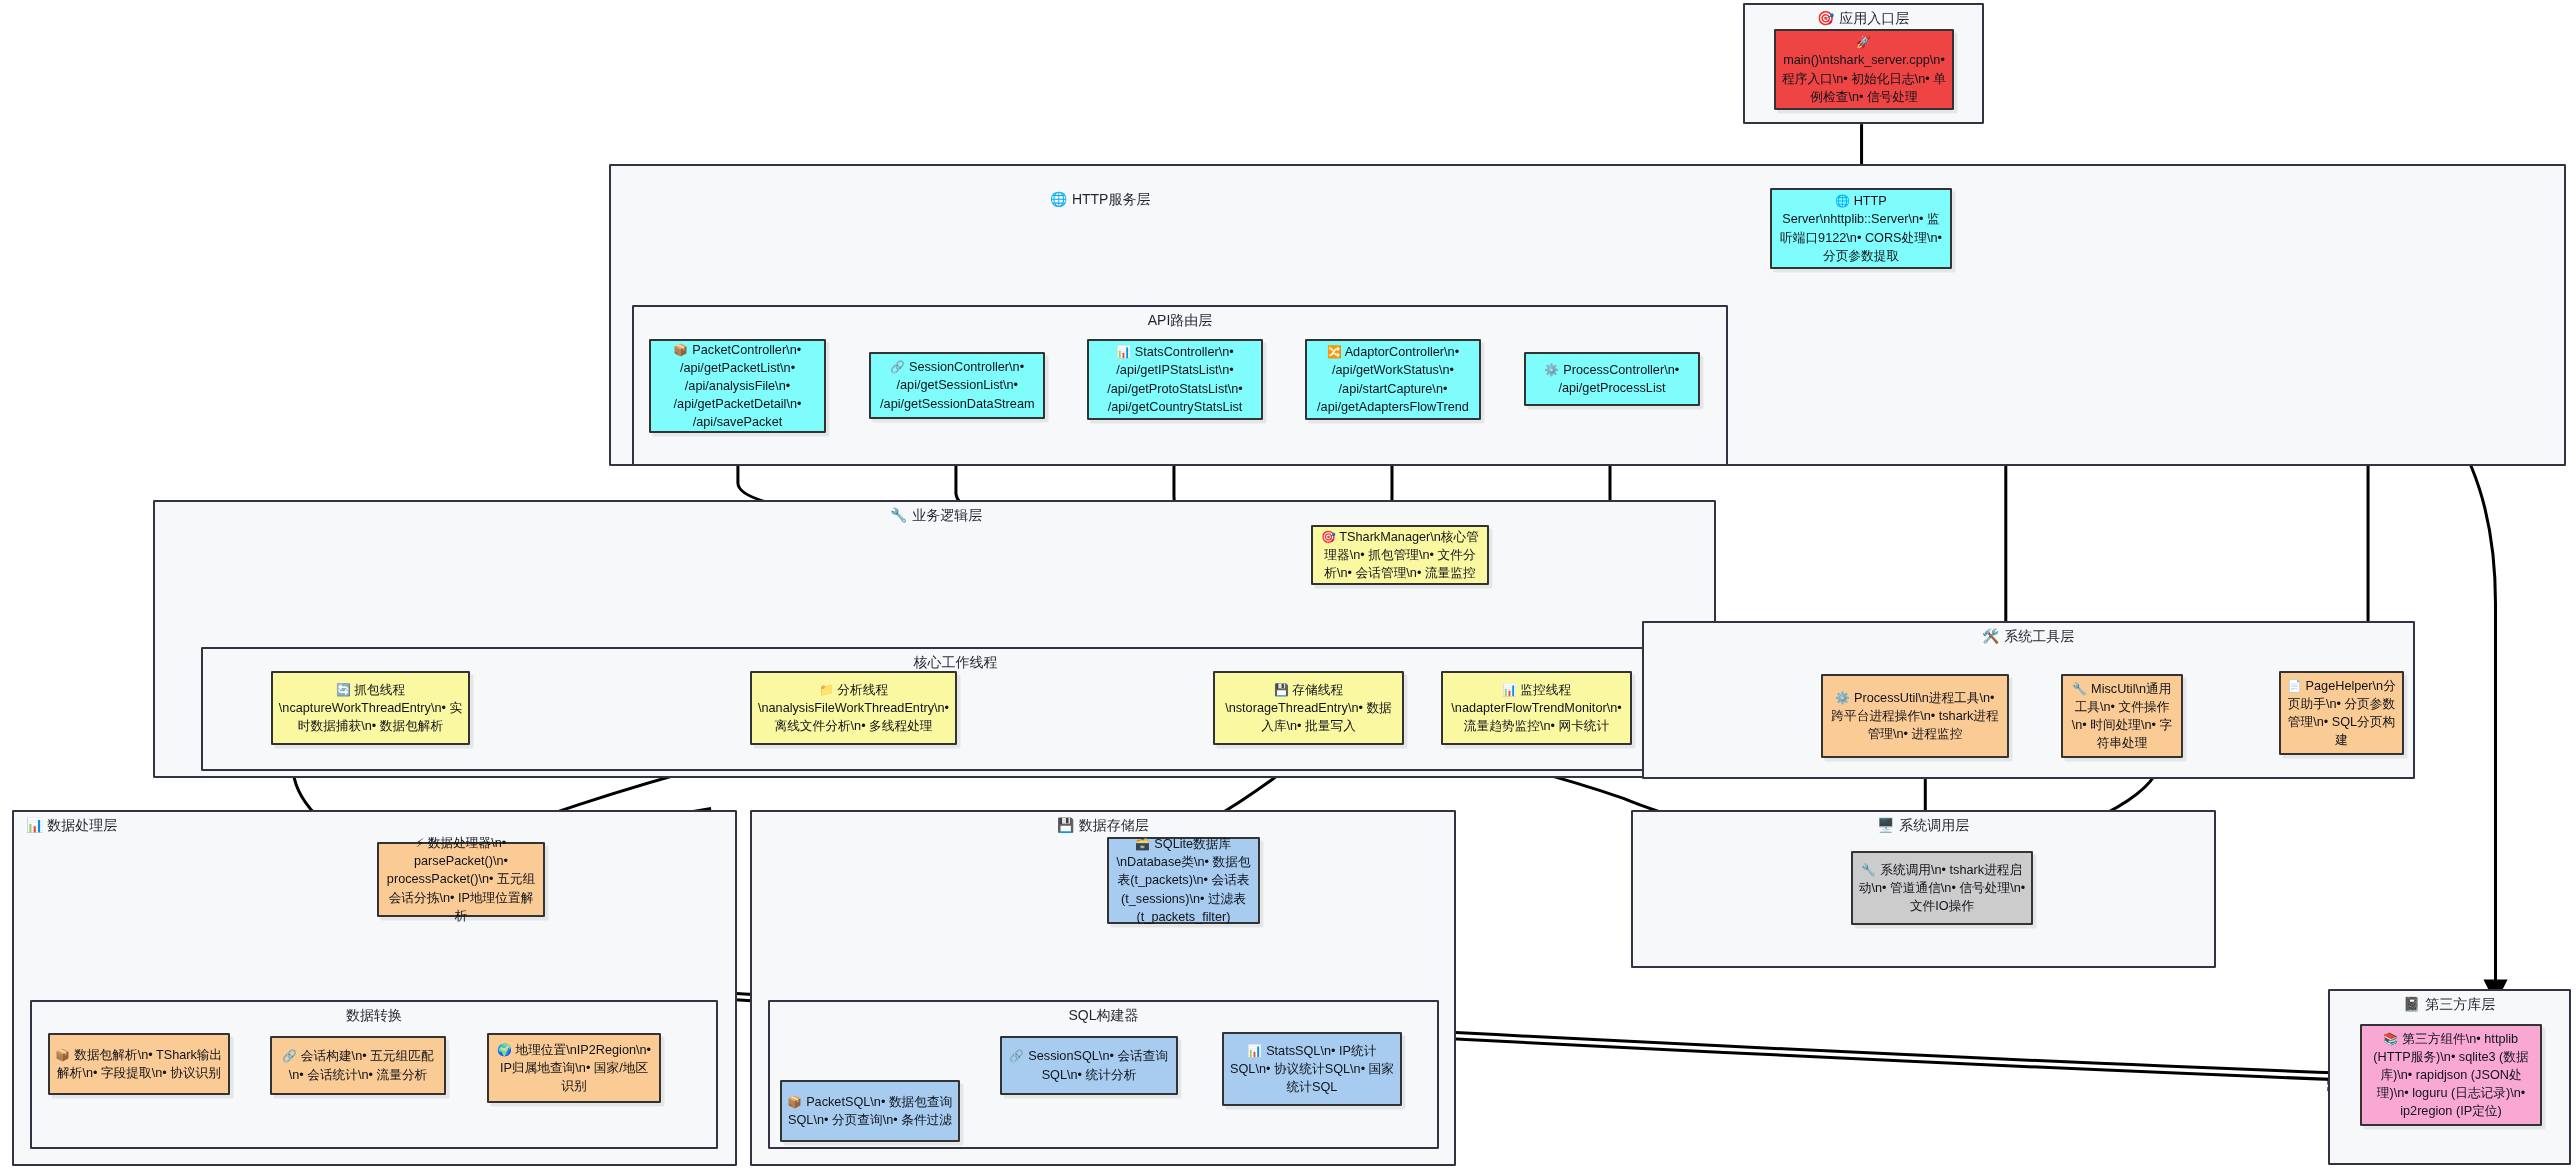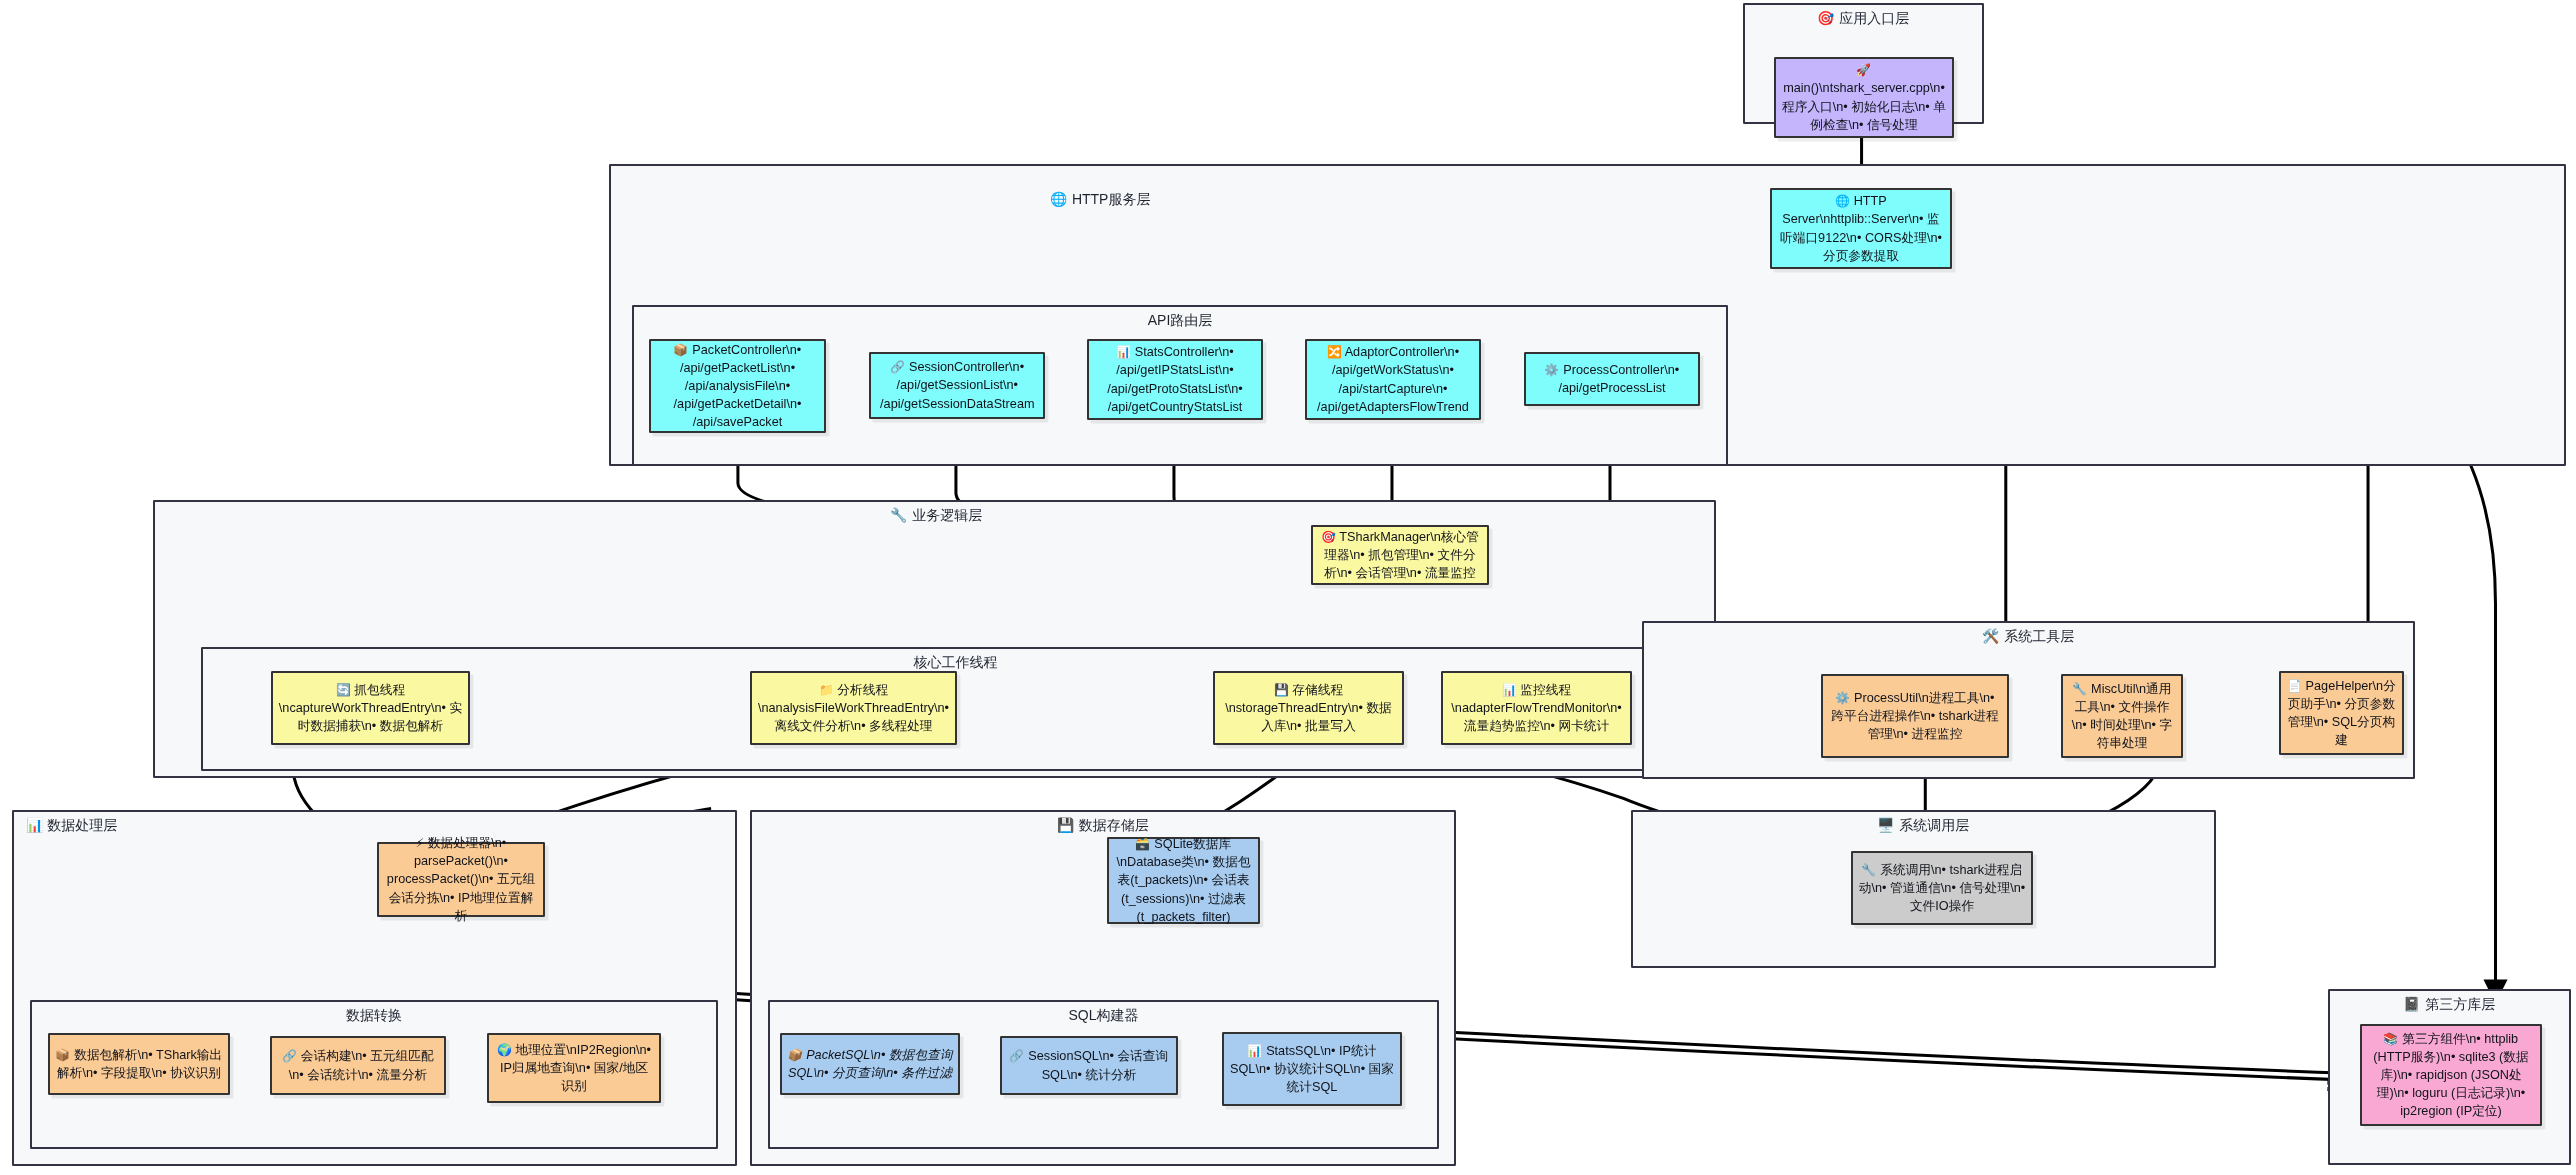--- a/index.html
+++ b/index.html
@@ -51,21 +51,21 @@
     text-align: center;
     padding: 4px 5.4px;
     font-size: 12.7px;
     line-height: 1.42;
     color: #10131a;
     box-shadow: 3.4px 3.4px 0 rgba(0,0,0,0.07);
     font-family: "Liberation Sans", "DejaVu Sans", sans-serif;
     word-break: break-word;
   }
   .node .txt { display: block; width: 100%; }
-  .n-red    { background: #c4b5fd; margin-top: 28px; }
+  .n-red    { background: #ef4444; }
   .n-cyan   { background: #7ffcfc; }
   .n-yellow { background: #fbf8a2; }
   .n-orange { background: #fbcb96; }
   .n-blue   { background: #a8ccef; }
   .n-gray   { background: #cccccc; }
   .n-lav    { background: #f9a8d4; }
   .ic { font-size: 12px; }
 
   
   svg#edges {
@@ -289,21 +289,21 @@
   <div class="node n-orange" style="left:487px; top:1033px; width:174px; height:70px;">
     <span class="txt"><span class="ic">🌍</span>
       <span>地理位置\nIP2Region\n• IP归属地查询\n• 国家/地区识别</span></span>
   </div>
 
   <div class="node n-blue" style="left:1107px; top:837px; width:153px; height:87px;">
     <span class="txt"><span class="ic">🗃️</span>
       <span>SQLite数据库\nDatabase类\n• 数据包表(t_packets)\n• 会话表(t_sessions)\n• 过滤表(t_packets_filter)</span></span>
   </div>
 
-  <div class="node n-blue" style="left:780px; top:1033px; width:180px; height:62px;font-style:italic;">
+  <div class="node n-blue" style="left:780px; top:1080px; width:180px; height:62px;">
     <span class="txt"><span class="ic">📦</span>
       <span>PacketSQL\n• 数据包查询SQL\n• 分页查询\n• 条件过滤</span></span>
   </div>
 
   <div class="node n-blue" style="left:1000px; top:1036px; width:178px; height:59px;">
     <span class="txt"><span class="ic">🔗</span>
       <span>SessionSQL\n• 会话查询SQL\n• 统计分析</span></span>
   </div>
 
   <div class="node n-blue" style="left:1222px; top:1032px; width:180px; height:74px;">

